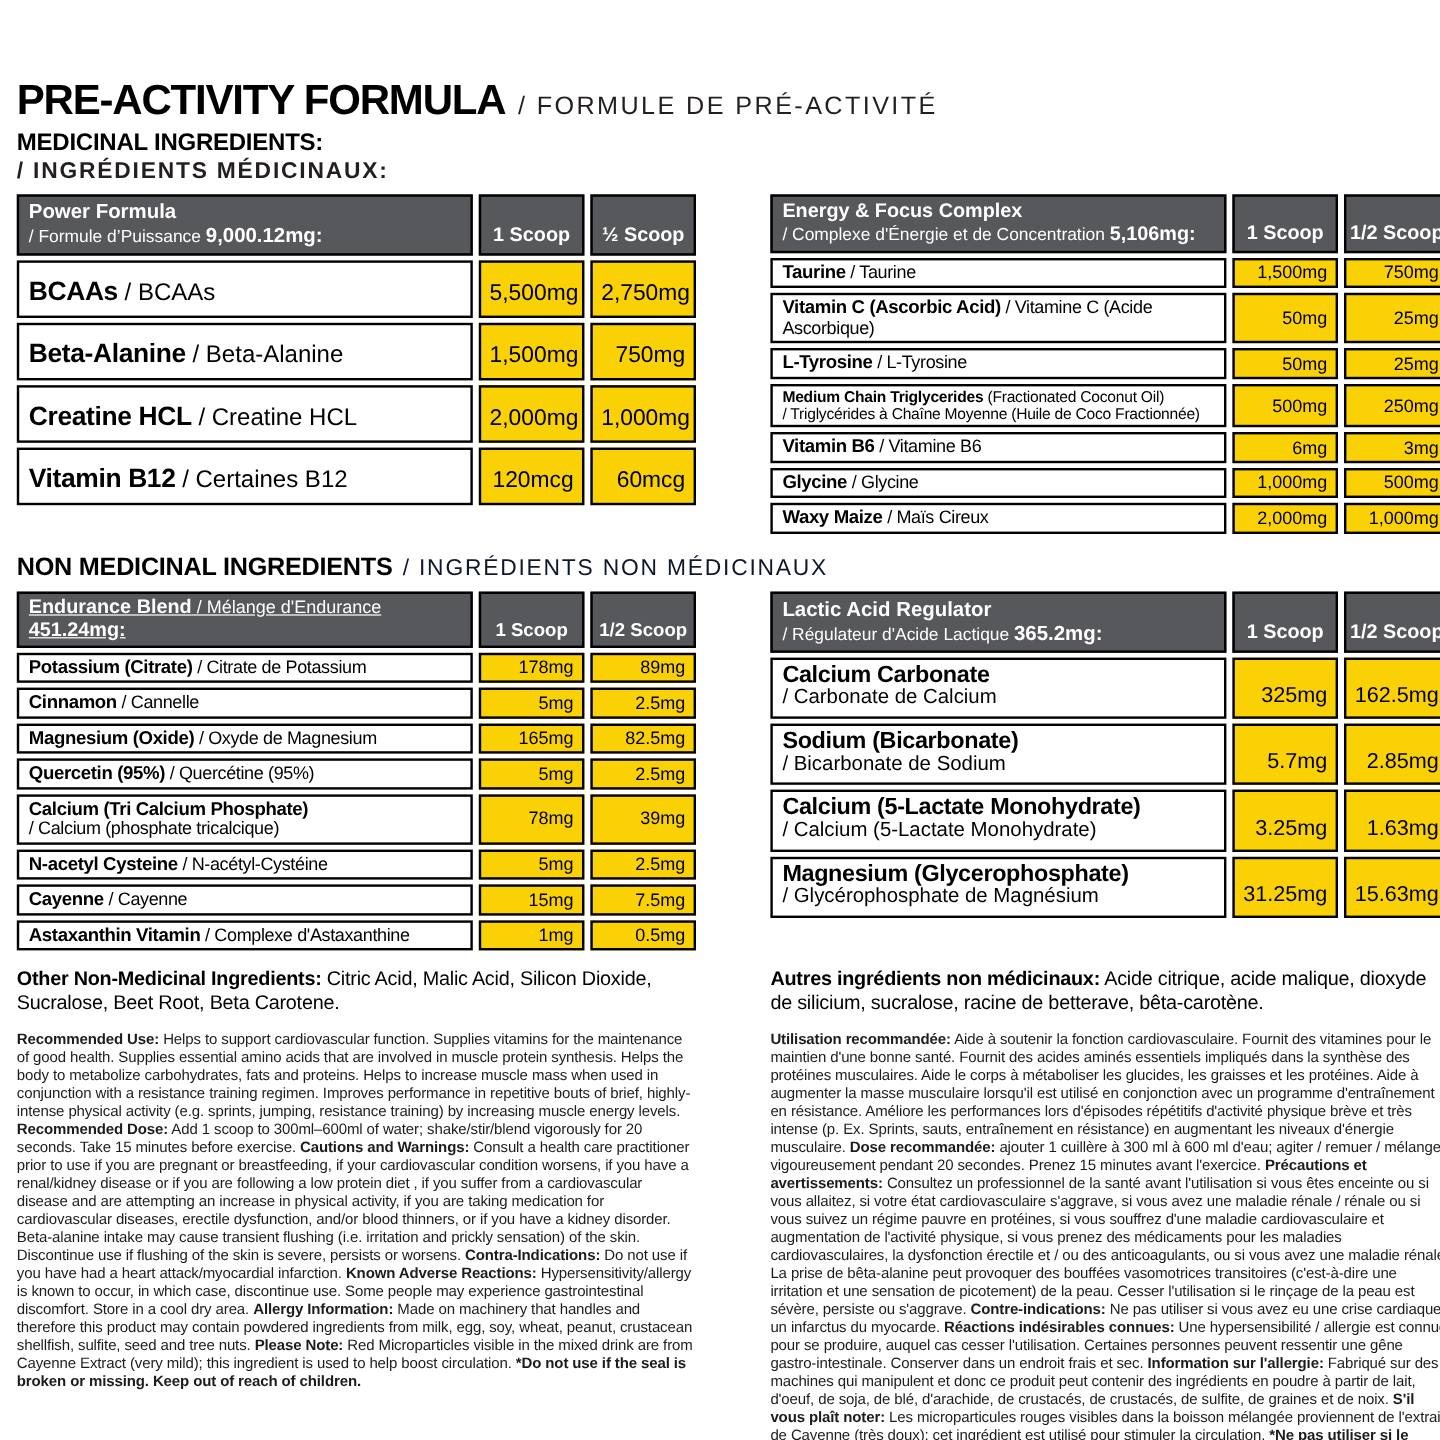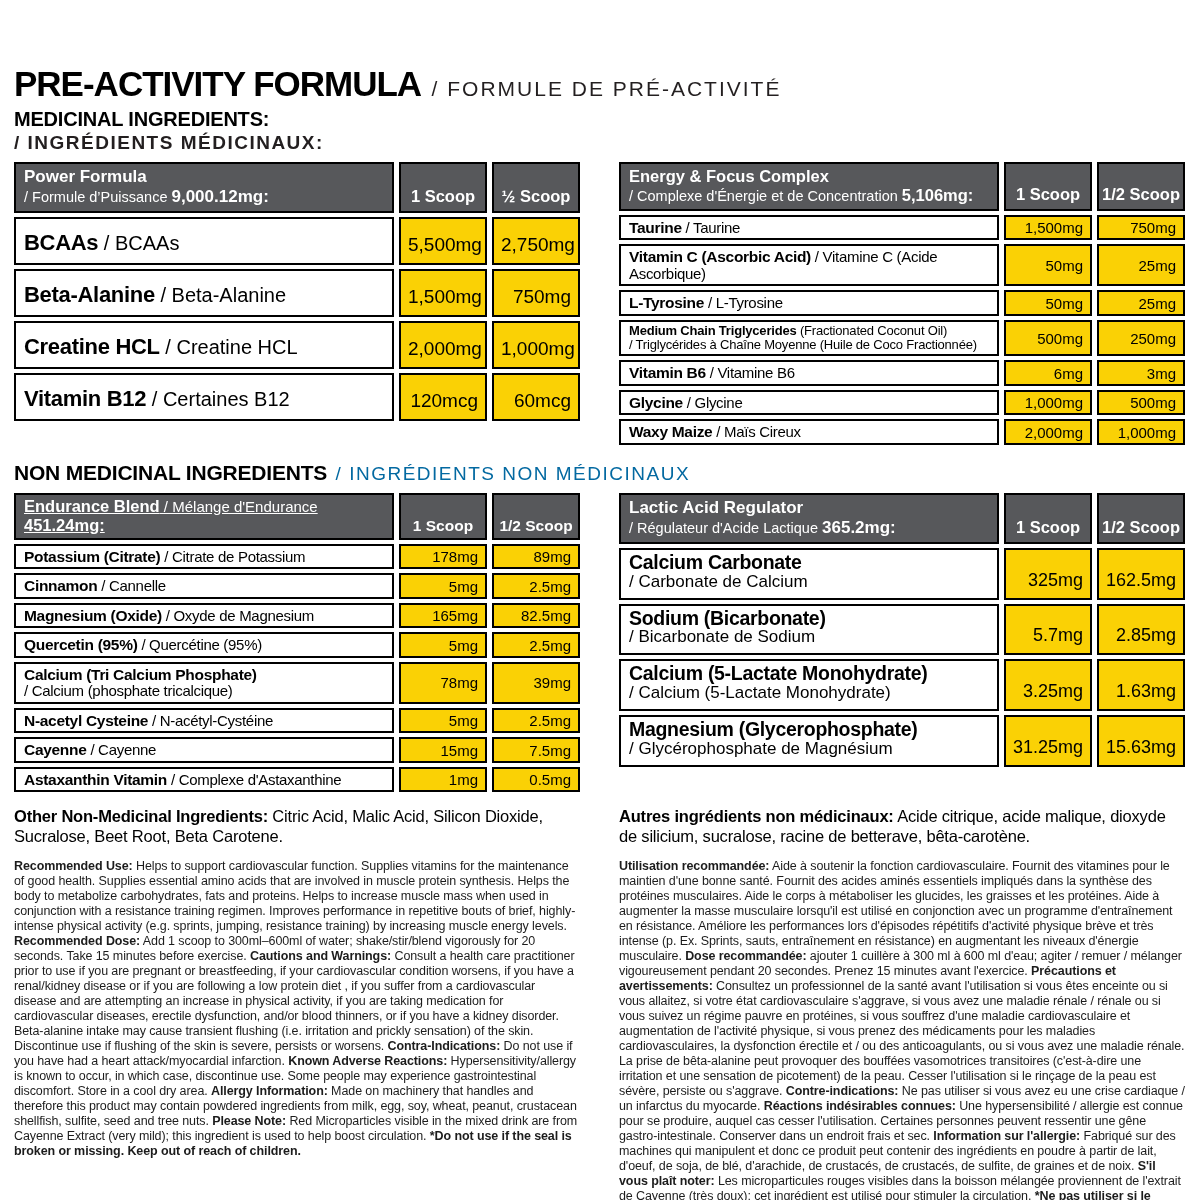--- a/index.html
+++ b/index.html
@@ -19,24 +19,24 @@
   .b{font-weight:bold;}
 
   
   .title-line{white-space:nowrap;line-height:1;}
   .title-en{font-size:35px;font-weight:900;letter-spacing:-1px;}
   .title-fr{font-size:21px;font-weight:400;letter-spacing:2px;color:#231f20;margin-left:6px;}
   .med-head-en{font-size:20px;font-weight:900;letter-spacing:-0.2px;margin-top:7px;line-height:1.1;}
   .med-head-fr{font-size:19px;font-weight:700;letter-spacing:1.5px;color:#231f20;line-height:1.15;margin-top:2px;}
   .nonmed-line{margin:16px 0 6px 0;line-height:1.1;white-space:nowrap;}
   .nonmed-en{font-size:21px;font-weight:900;letter-spacing:-0.2px;}
-  .nonmed-fr{font-size:19px;font-weight:400;letter-spacing:1.5px;color:#0369a1;margin-left:4px;}
-
-  
-  .cols{display:grid;grid-template-columns:566px 566px;column-gap:39px;align-items:start;}
+  .nonmed-fr{font-size:19px;font-weight:400;letter-spacing:1.5px;color:#0f172a;margin-left:4px;}
+
+  
+  .cols{display:grid;grid-template-columns:566px 566px;column-gap:62px;align-items:start;}
   .cols.tables-row{margin-top:8px;}
 
   
   table.ing{
     border-collapse:separate;border-spacing:5px 4px;
     width:calc(100% + 10px);margin:-4px -5px;
     table-layout:fixed;
   }
   table.ing th,table.ing td{border:2px solid #000;}
   table.ing col.c-val{width:88px;}

